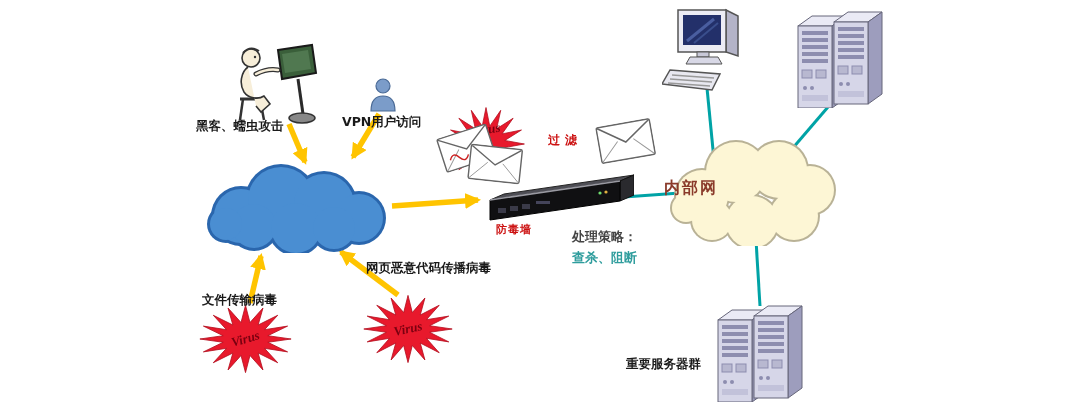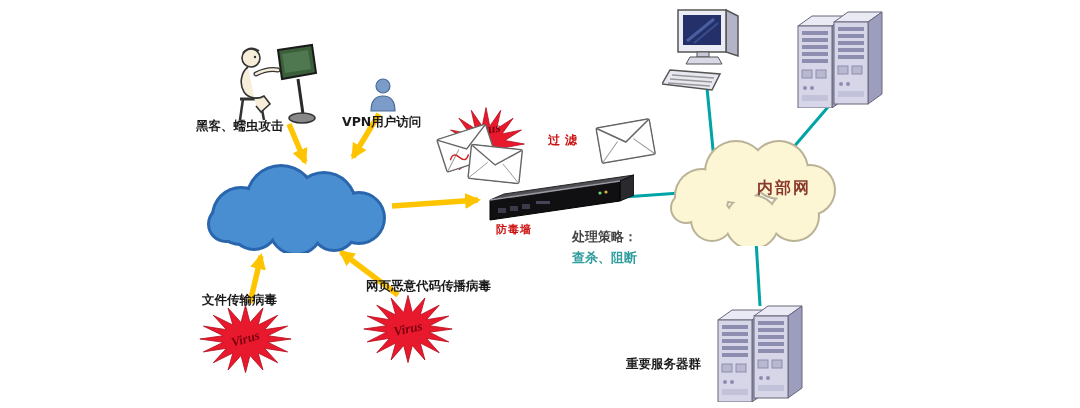--- a/index.html
+++ b/index.html
@@ -9,21 +9,21 @@
     --virus-star:#e8192c; --virus-text:#7a0010;
     --red-label:#cc1111; --teal-label:#2f9d9d; --dark-label:#1a1a1a;
   }
   *{margin:0;padding:0;box-sizing:border-box;}
   body{font-family:"DejaVu Sans","Liberation Sans",sans-serif;background:#fff;}
   .canvas{position:relative;width:980px;height:408px;background:#fff;overflow:hidden;}
   .abs{position:absolute;}
   .lbl{position:absolute;font-weight:bold;font-size:12.5px;color:var(--dark-label);white-space:nowrap;z-index:4;}
   .lbl-red{color:var(--red-label);}
   .lbl-teal{color:var(--teal-label);font-weight:bold;}
-  .cloud-label{position:absolute;left:0;right:0;text-align:right;font-weight:bold;z-index:4;}
+  .cloud-label{position:absolute;left:0;right:0;text-align:left;font-weight:bold;z-index:4;}
   .virus-text{position:absolute;left:0;right:0;top:50%;text-align:center;
     transform:translateY(-50%) rotate(-14deg);
     font-family:"Liberation Serif","DejaVu Serif",serif;font-style:italic;font-weight:bold;
     font-size:13px;color:var(--virus-text);z-index:4;}
   .node{z-index:2;}
   .mail{z-index:3;}
   #connectors{position:absolute;left:0;top:0;z-index:1;}
 </style>
 </head>
 <body>
@@ -226,21 +226,21 @@
   <div class="lbl" style="left:626px;top:356px">重要服务器群</div>
 
   <div class="lbl" style="left:202px;top:292px">文件传输病毒</div>
   <div class="abs node" style="left:198px;top:304px;width:95px;height:70px">
     <svg width="95" height="70" viewBox="0 0 100 100" preserveAspectRatio="none">
         <use href="#starburst"></use>
       </svg>
     <div class="virus-text" style="transform:translateY(-50%) rotate(-16deg)">Virus</div>
   </div>
 
-  <div class="lbl" style="left:366px;top:278px">网页恶意代码传播病毒</div>
+  <div class="lbl" style="left:366px;top:260px">网页恶意代码传播病毒</div>
   <div class="abs node" style="left:362px;top:294px;width:92px;height:70px">
     <svg width="92" height="70" viewBox="0 0 100 100" preserveAspectRatio="none">
         <use href="#starburst"></use>
       </svg>
     <div class="virus-text" style="transform:translateY(-50%) rotate(-12deg)">Virus</div>
   </div>
 
 </div>
 
 </body></html>

